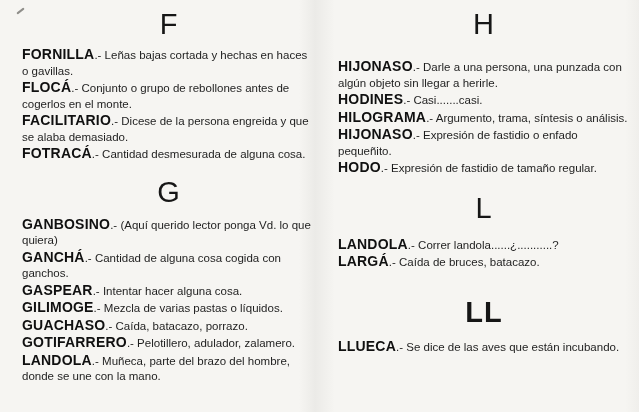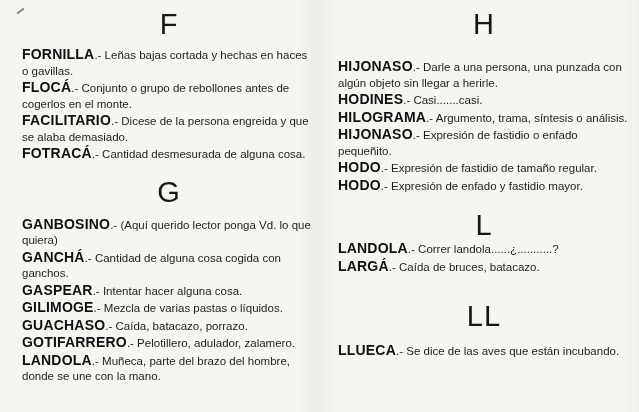--- a/index.html
+++ b/index.html
@@ -60,22 +60,22 @@
   .sep { font-size: 11.5px; color: #1c1c1c; }
   .def { color: #1e1e1e; }
 
   .sec-F  .section-letter { margin-top: 8px; }
   .sec-F  .entries        { margin-top: 7px; }
   .sec-G  .section-letter { margin-top: 13px; }
   .sec-G  .entries        { margin-top: 9px; }
   .sec-H  .section-letter { margin-top: 8px; }
   .sec-H  .entries        { margin-top: 19px; }
   .sec-L  .section-letter { margin-top: 15px; }
-  .sec-L  .entries        { }
-  .sec-LL .section-letter { margin-top: 25px; }
+  .sec-L  .entries        { margin-top: 13px; }
+  .sec-LL .section-letter { margin-top: 25px; font-weight: bold; }
   .sec-LL .entries        { margin-top: 11px; }
 </style>
 </head>
 <body>
 
 <div class="page">
   <div class="gutter"></div>
   <div class="edge-shade"></div>
   <div class="scan-mark"></div>
 
@@ -109,21 +109,20 @@
   <div class="column col-right">
 
     <div class="section sec-H">
       <div class="section-letter">H</div>
       <div class="entries">
         <p class="entry"><span class="term">HIJONASO</span><span class="sep">.-</span> <span class="def">Darle a una persona, una punzada con algún objeto sin llegar a herirle.</span></p>
         <p class="entry"><span class="term">HODINES</span><span class="sep">.-</span> <span class="def">Casi.......casi.</span></p>
         <p class="entry"><span class="term">HILOGRAMA</span><span class="sep">.-</span> <span class="def">Argumento, trama, síntesis o análisis.</span></p>
         <p class="entry"><span class="term">HIJONASO</span><span class="sep">.-</span> <span class="def">Expresión de fastidio o enfado pequeñito.</span></p>
         <p class="entry"><span class="term">HODO</span><span class="sep">.-</span> <span class="def">Expresión de fastidio de tamaño regular.</span></p>
-        <p class="entry"><span class="term">HODO</span><span class="sep">.-</span> <span class="def">Expresión de enfado y fastidio mayor.</span></p>
       </div>
     </div>
 
     <div class="section sec-L">
       <div class="section-letter">L</div>
       <div class="entries">
         <p class="entry"><span class="term">LANDOLA</span><span class="sep">.-</span> <span class="def">Correr landola......¿...........?</span></p>
         <p class="entry"><span class="term">LARGÁ</span><span class="sep">.-</span> <span class="def">Caída de bruces, batacazo.</span></p>
       </div>
     </div>

